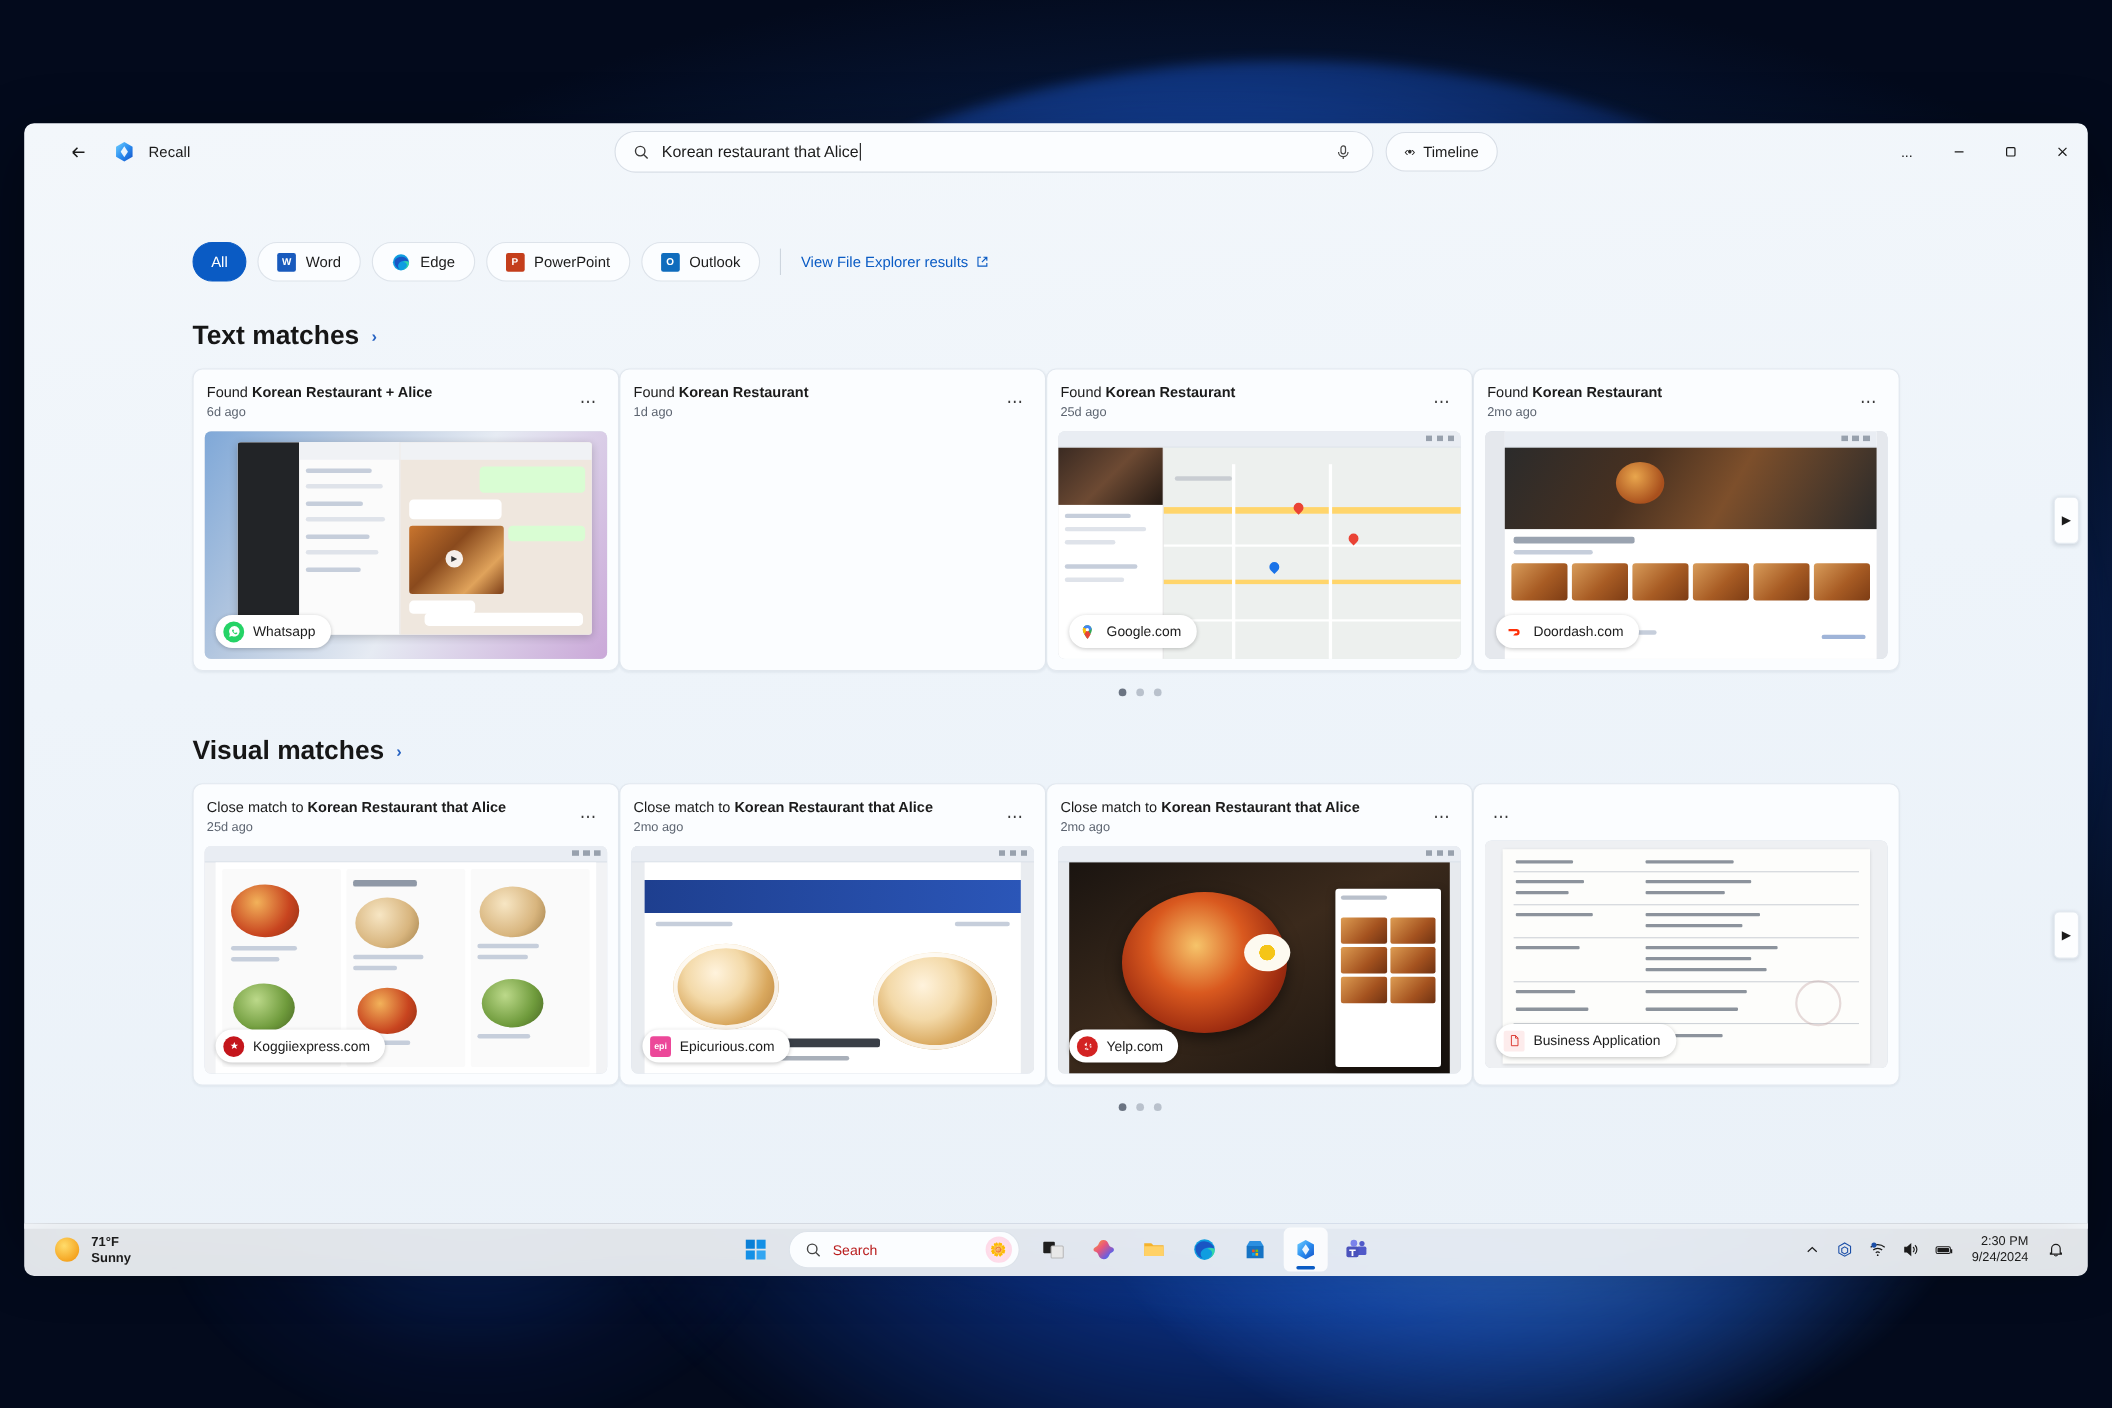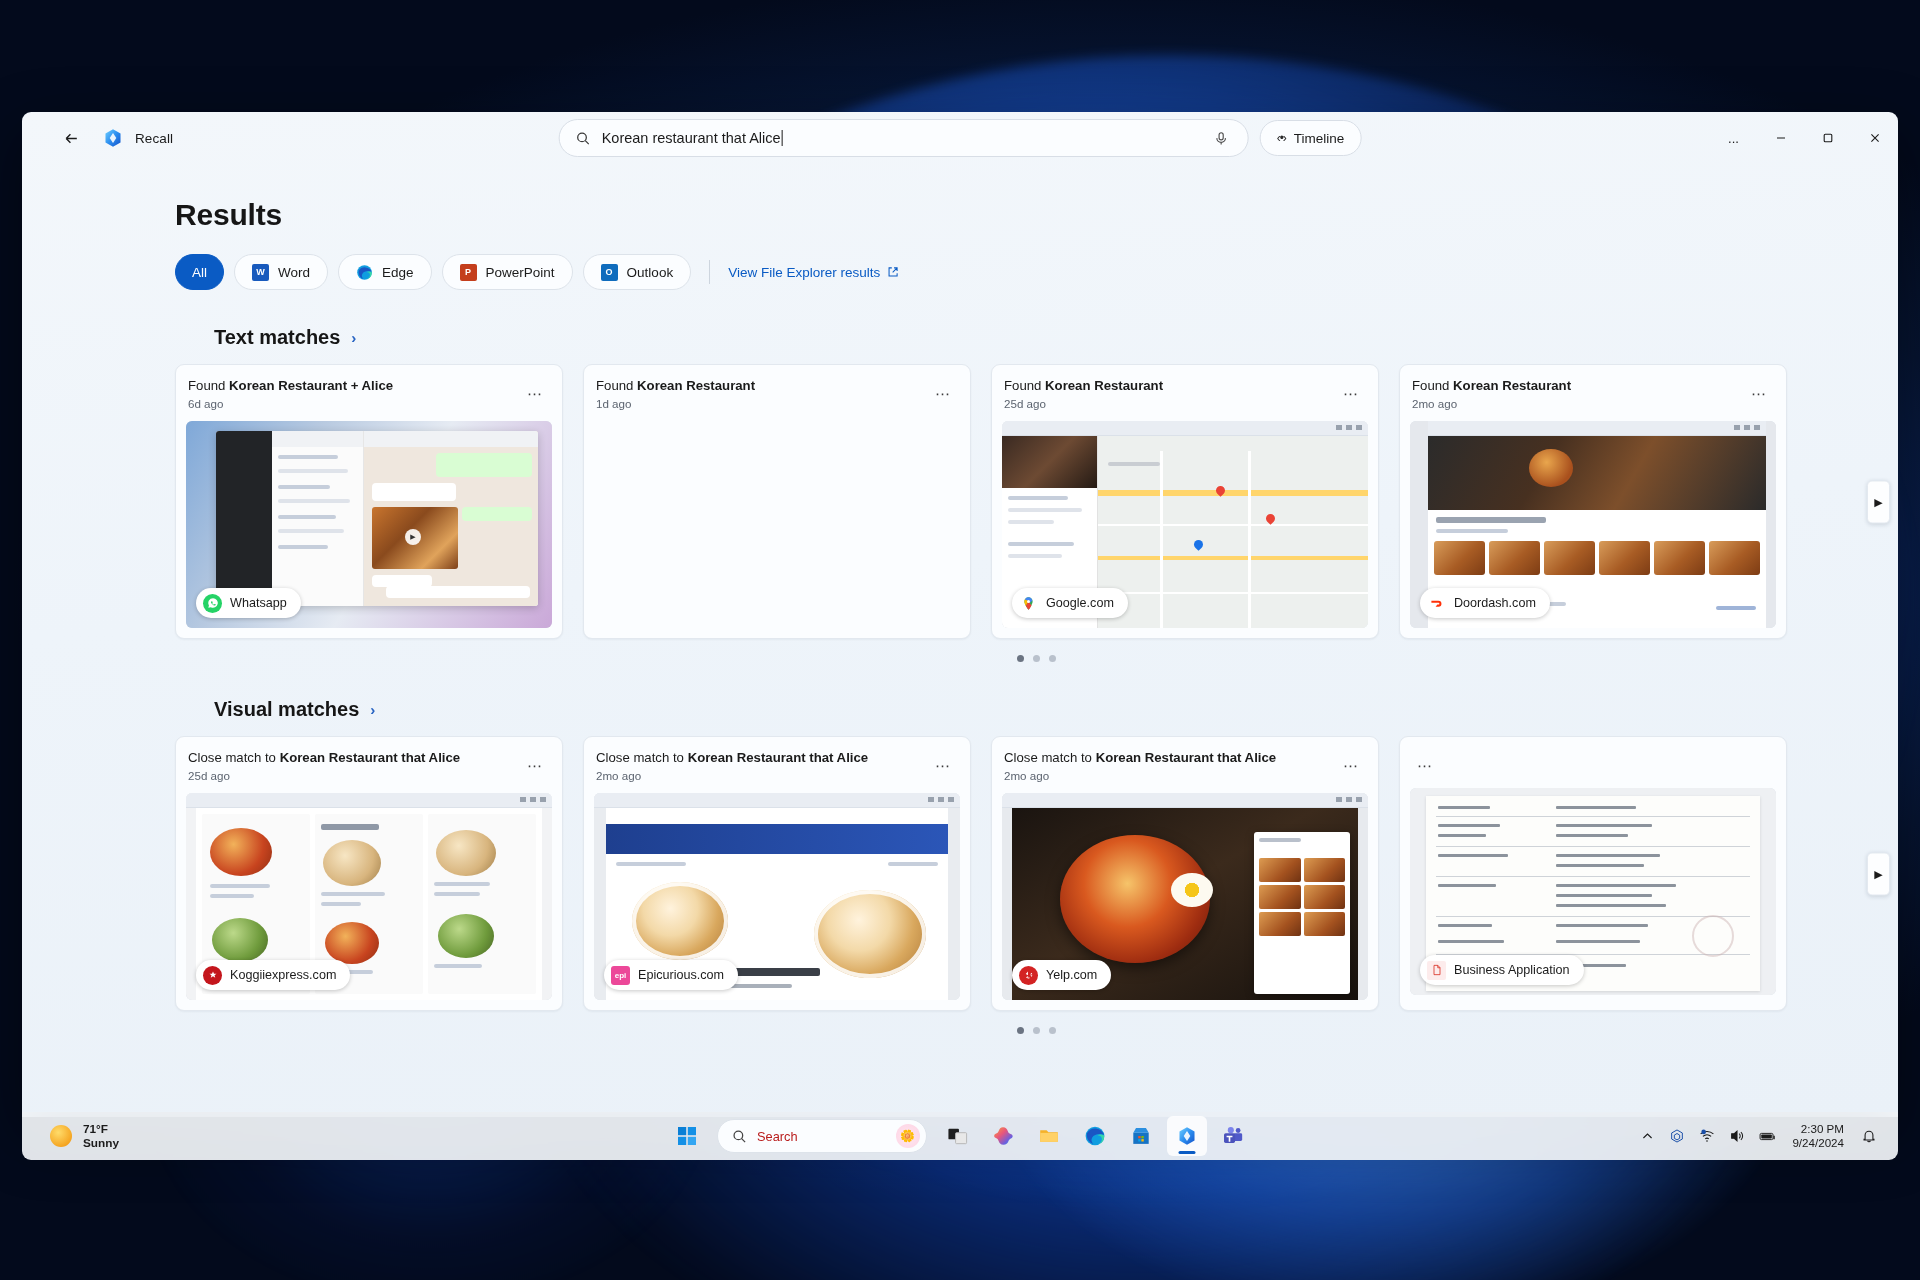--- a/index.html
+++ b/index.html
@@ -106,25 +106,25 @@
   .divider { width: 1px; height: 24px; background: #cdd5de; margin: 0 8px; }
   .filelink {
     display: flex; align-items: center; gap: 7px; font-size: 13.5px;
     color: #0a5bc4; cursor: pointer;
   }
 
   .section-head {
     display: flex; align-items: center; gap: 11px; margin-top: 36px; cursor: pointer;
     width: max-content;
   }
-  .section-head h2 { font-size: 20px; font-weight: 600; color: #161616; margin-left: 39px; }
+  .section-head h2 { font-size: 24px; font-weight: 600; color: #161616; }
   .chev { color: #2763c2; font-size: 15px; font-weight: 600; }
 
   .rowwrap { position: relative; margin-top: 15px; }
-  .cards { display: flex; gap: 20px; padding-right: 60px; }
+  .cards { display: flex; padding-right: 60px; }
   .card {
     width: 388px; flex: none; background: #fbfdff; border: 1px solid #e2e8ef;
     border-radius: 9px; padding: 13px 0 0 0; overflow: hidden;
     box-shadow: 0 1px 2px rgba(16,35,60,.05);
     cursor: pointer;
   }
   .card-head { display: flex; align-items: flex-start; padding: 0 14px 0 12px; }
   .ch-texts { flex: 1; min-width: 0; }
   .ch-title {
     font-size: 13.2px; color: #1b1b1b; white-space: nowrap; overflow: hidden;
@@ -379,21 +379,20 @@
       <div class="wc close">
         <svg width="12" height="12" viewBox="0 0 12 12" stroke="currentColor" stroke-width="1.1">
             <path d="M2.4 2.4l7.2 7.2M9.6 2.4l-7.2 7.2"></path>
           </svg>
       </div>
     </div>
   </div>
 
   <div class="content">
    <div class="inner">
-    <div class="page-title">Results</div>
 
     <div class="filters">
       <div class="pill active">
         <span>All</span>
       </div>
       <div class="pill">
         <span class="pill-ico ico-word">W</span>
         <span>Word</span>
       </div>
       <div class="pill">

